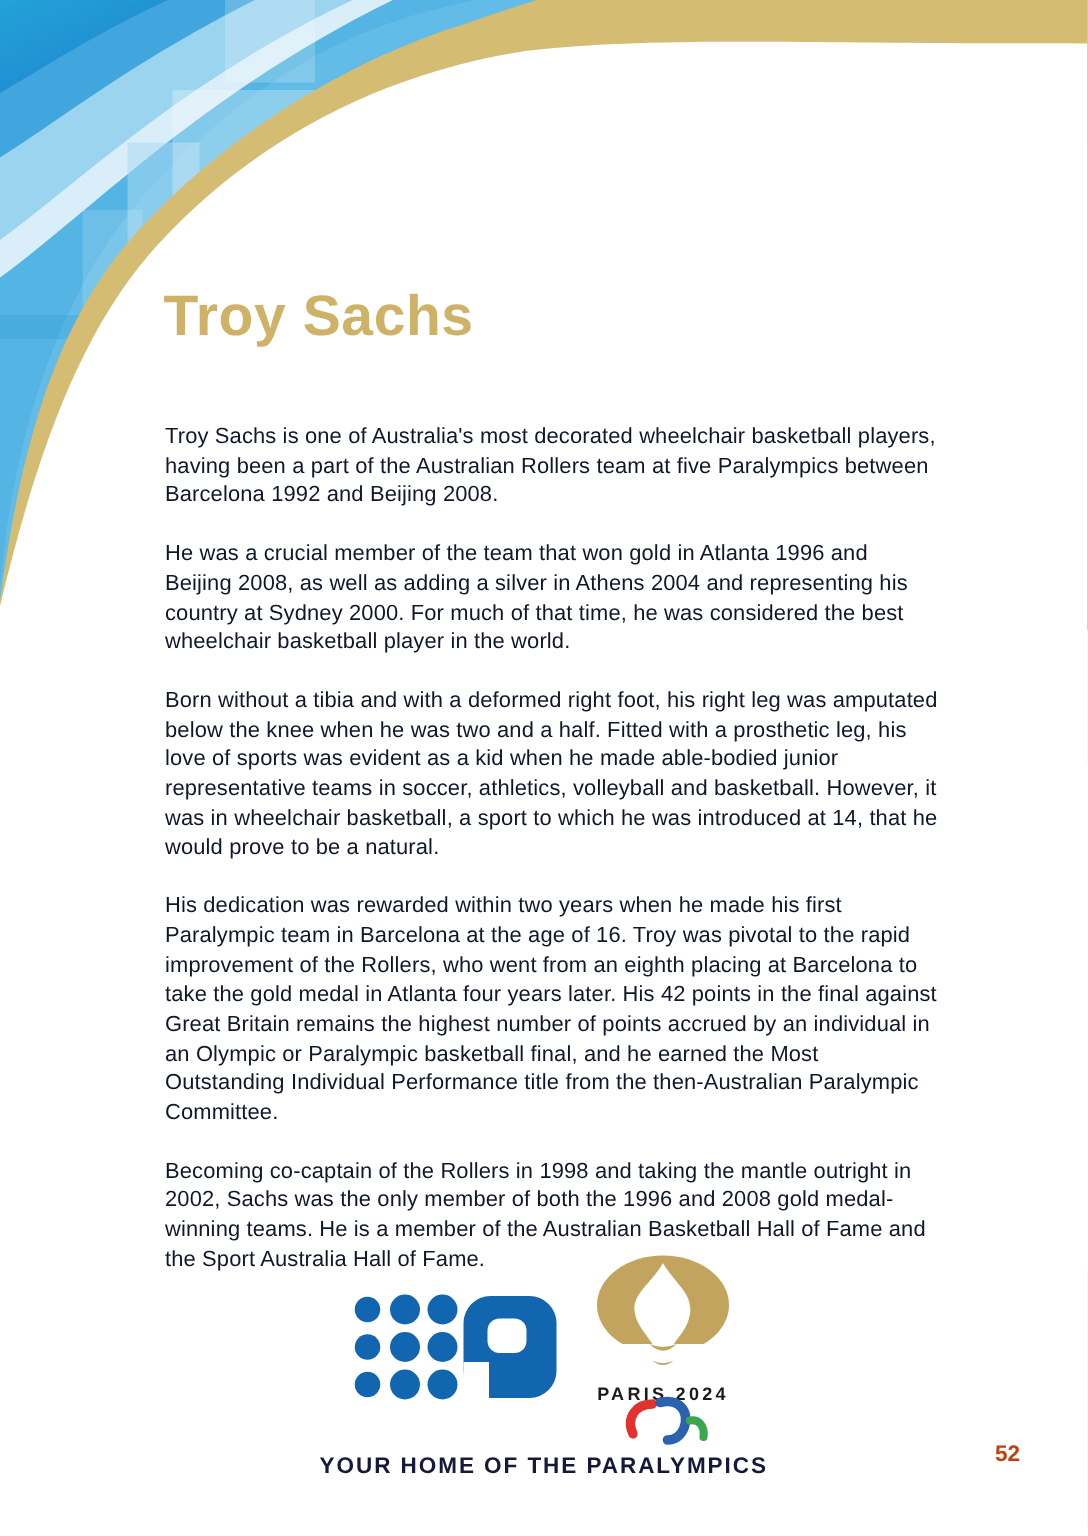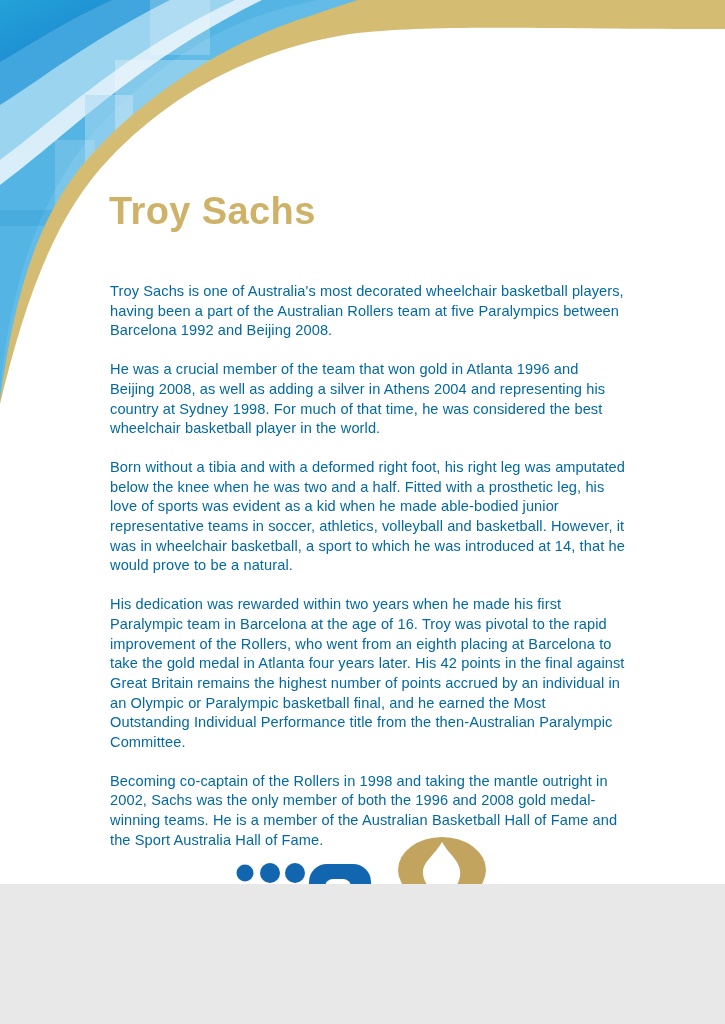--- a/index.html
+++ b/index.html
@@ -1,32 +1,32 @@
 <!DOCTYPE html>
 <html><head>
 <meta charset="utf-8">
 <style>
   html,body{margin:0;padding:0;}
   body{background:#e8e8e8;font-family:"Liberation Sans",sans-serif;}
   .page{
-    position:relative;width:725px;height:884px;background:#ffffff;
+    position:relative;width:725px;height:1024px;background:#ffffff;
     overflow:hidden;margin:0 auto;
   }
   .header-art{position:absolute;top:0;left:0;width:725px;height:420px;pointer-events:none;}
   .title{
     position:absolute;left:109px;top:190px;
     font-size:38px;font-weight:bold;color:#cdb268;letter-spacing:.4px;
   }
   .subtitle{
     position:absolute;left:110px;top:243px;
     font-size:21px;font-weight:bold;font-style:italic;color:#cdb268;letter-spacing:.3px;
   }
   .body-copy{
     position:absolute;left:110px;top:282px;width:517px;
-    font-size:14.6px;line-height:19.7px;color:#0369a1;letter-spacing:.1px;
+    font-size:14.6px;line-height:19.7px;color:#0f172a;letter-spacing:.1px;
   }
   .body-copy p{margin:0 0 19px 0;}
   .nine-logo{position:absolute;left:235px;top:858px;width:140px;height:80px;}
   .paris-logo{position:absolute;left:392px;top:834px;width:100px;height:134px;}
   .tagline{
     position:absolute;left:0;top:969px;width:725px;text-align:center;
     font-size:15px;font-weight:bold;color:#18183a;letter-spacing:1.3px;
   }
   .page-number{
     position:absolute;right:45px;top:961px;
@@ -65,21 +65,21 @@
 
     <path d="M0 400 C 14 298 36 220 85 162 C 140 98 225 42 310 16 C 326 10 342 5 358 0 L725 0 L725 420 L0 420 Z" fill="#d4bd73"></path>
 
     <path d="M0 404 C 25 300 55 215 110 158 C 170 95 250 50 350 34 C 435 24 520 29 725 29 L725 420 L0 420 Z" fill="#ffffff"></path>
   </svg>
 
   <h1 class="title" style="margin:0;">Troy Sachs</h1>
 
   <div class="body-copy">
     <p>Troy Sachs is one of Australia's most decorated wheelchair basketball players, having been a part of the Australian Rollers team at five Paralympics between Barcelona 1992 and Beijing 2008.</p>
-    <p>He was a crucial member of the team that won gold in Atlanta 1996 and Beijing 2008, as well as adding a silver in Athens 2004 and representing his country at Sydney 1998. For much of that time, he was considered the best wheelchair basketball player in the world.</p>
+    <p>He was a crucial member of the team that won gold in Atlanta 1996 and Beijing 2008, as well as adding a silver in Athens 2004 and representing his country at Sydney 2000. For much of that time, he was considered the best wheelchair basketball player in the world.</p>
     <p>Born without a tibia and with a deformed right foot, his right leg was amputated below the knee when he was two and a half. Fitted with a prosthetic leg, his love of sports was evident as a kid when he made able-bodied junior representative teams in soccer, athletics, volleyball and basketball. However, it was in wheelchair basketball, a sport to which he was introduced at 14, that he would prove to be a natural.</p>
     <p>His dedication was rewarded within two years when he made his first Paralympic team in Barcelona at the age of 16. Troy was pivotal to the rapid improvement of the Rollers, who went from an eighth placing at Barcelona to take the gold medal in Atlanta four years later. His 42 points in the final against Great Britain remains the highest number of points accrued by an individual in an Olympic or Paralympic basketball final, and he earned the Most Outstanding Individual Performance title from the then-Australian Paralympic Committee.</p>
     <p>Becoming co-captain of the Rollers in 1998 and taking the mantle outright in 2002, Sachs was the only member of both the 1996 and 2008 gold medal-winning teams. He is a member of the Australian Basketball Hall of Fame and the Sport Australia Hall of Fame.</p>
   </div>
 
   <svg class="nine-logo" viewBox="0 0 140 80" xmlns="http://www.w3.org/2000/svg" aria-hidden="true">
     <g fill="#1266b0">
       <circle cx="10" cy="15" r="8.5"></circle>
         <circle cx="35" cy="15" r="10"></circle>
         <circle cx="60" cy="15" r="10"></circle>

